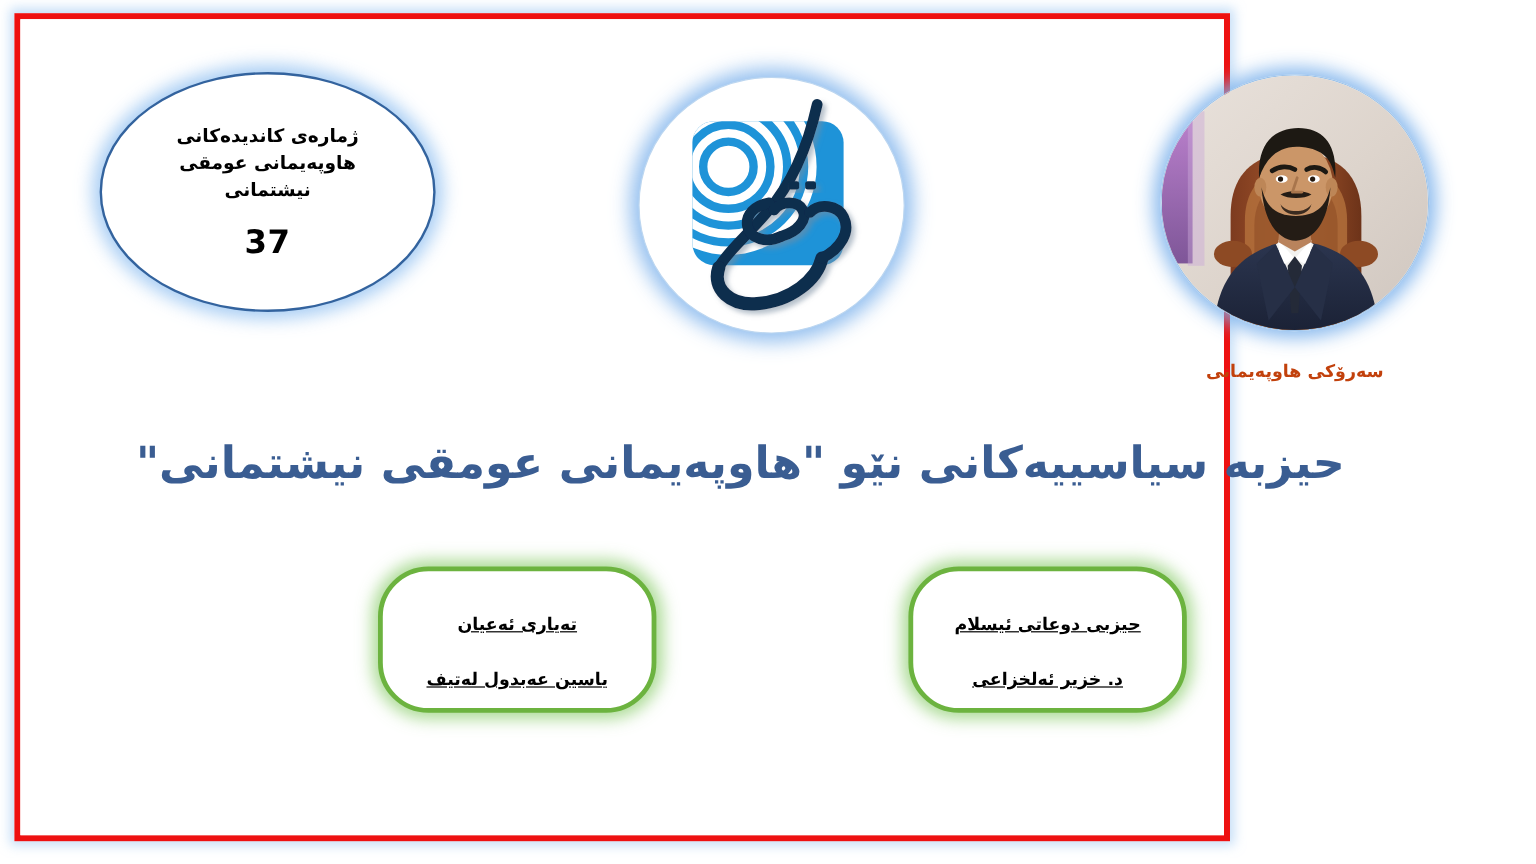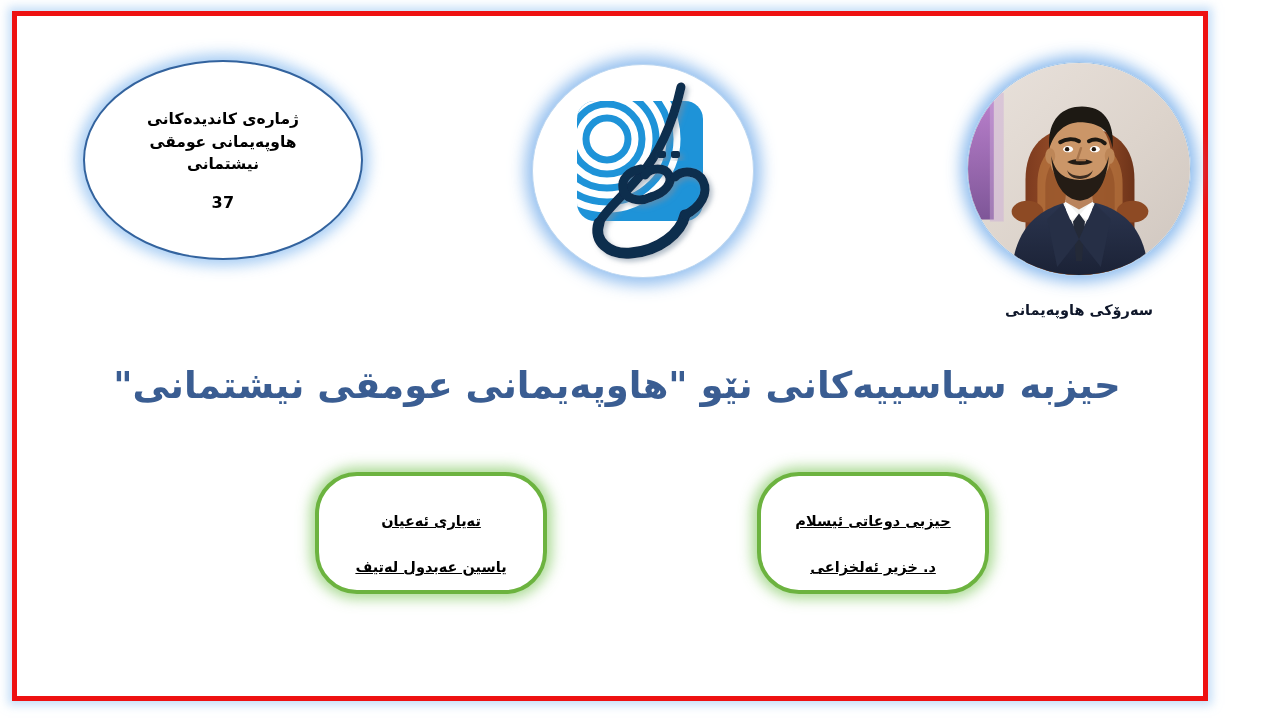--- a/index.html
+++ b/index.html
@@ -9,21 +9,21 @@
     background:#ffffff;
     font-family:"DejaVu Sans","Liberation Sans",sans-serif;
     overflow:hidden;
     position:relative;
   }
 
   
   #slide-frame{
     position:absolute;
     left:12px; top:11px;
-    width:1196px; height:690px;
+    width:1013px; height:690px;
     border:5px solid #ee1111;
     background:#ffffff;
     box-sizing:border-box;
     box-shadow:0 0 9px 4px rgba(150,195,240,.55);
   }
   #slide-canvas{
     position:absolute;
     left:0;top:0;right:0;bottom:0;
     background:#ffffff;
   }
@@ -52,21 +52,21 @@
     font-weight:bold;
     font-size:15.5px;
     line-height:1.45;
     text-align:center;
     direction:rtl;
     white-space:pre-line;
   }
   #count-ellipse .ell-number{
     color:#000000;
     font-weight:bold;
-    font-size:16px;
+    font-size:27px;
     margin-top:17px;
     letter-spacing:.5px;
   }
 
   
   #logo-badge{
     left:515px; top:48px;
     width:220px; height:212px;
     border-radius:50%;
     background:#ffffff;
@@ -89,21 +89,21 @@
     border:1px solid #9ec4ea;
     box-sizing:border-box;
   }
   #portrait-photo svg{display:block;width:100%;height:100%;}
 
   #portrait-caption{
     left:940px; top:283px;
     width:244px;
     text-align:center;
     direction:rtl;
-    color:#0f172a;
+    color:#c2410c;
     font-weight:bold;
     font-size:14.5px;
     line-height:1.55;
   }
 
   
   #headline{
     left:60px; top:348px;
     width:1080px;
     text-align:center;

